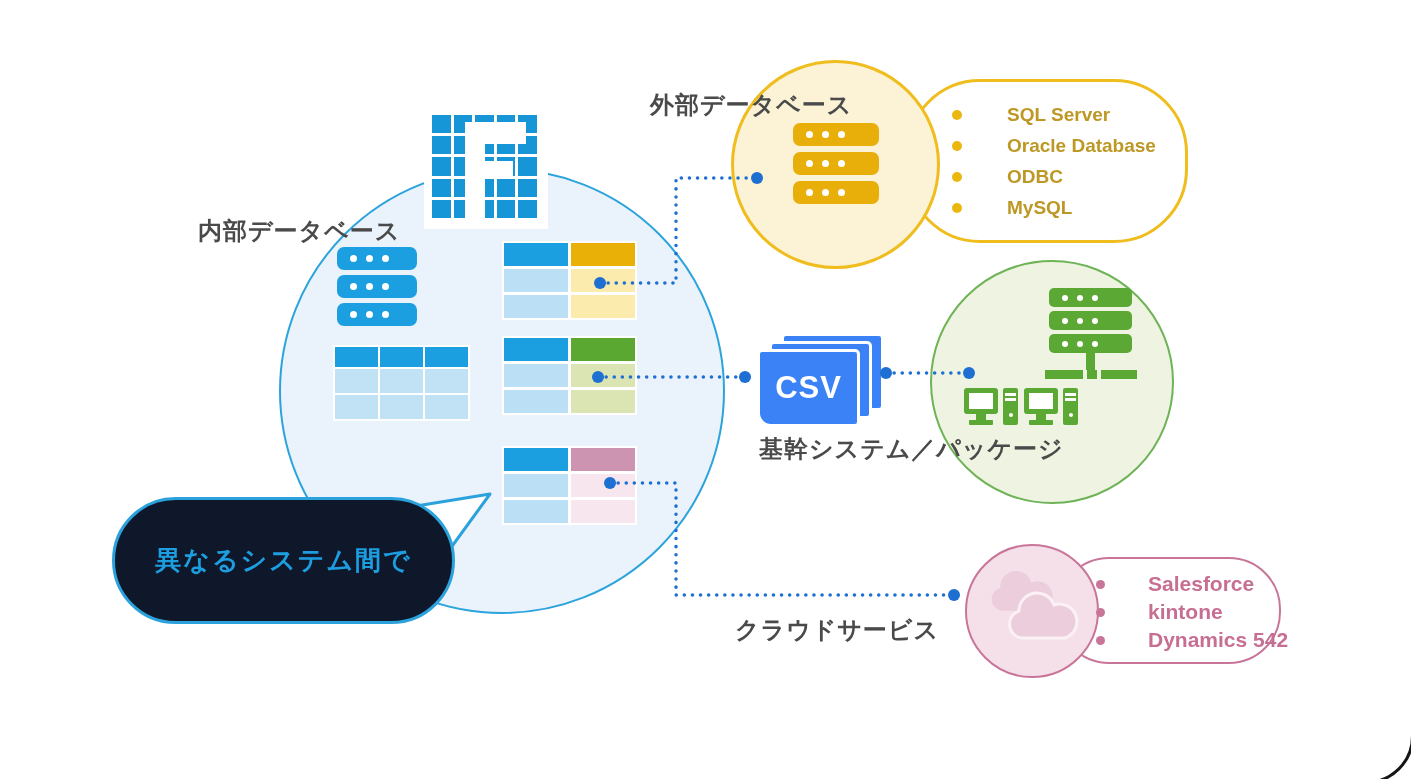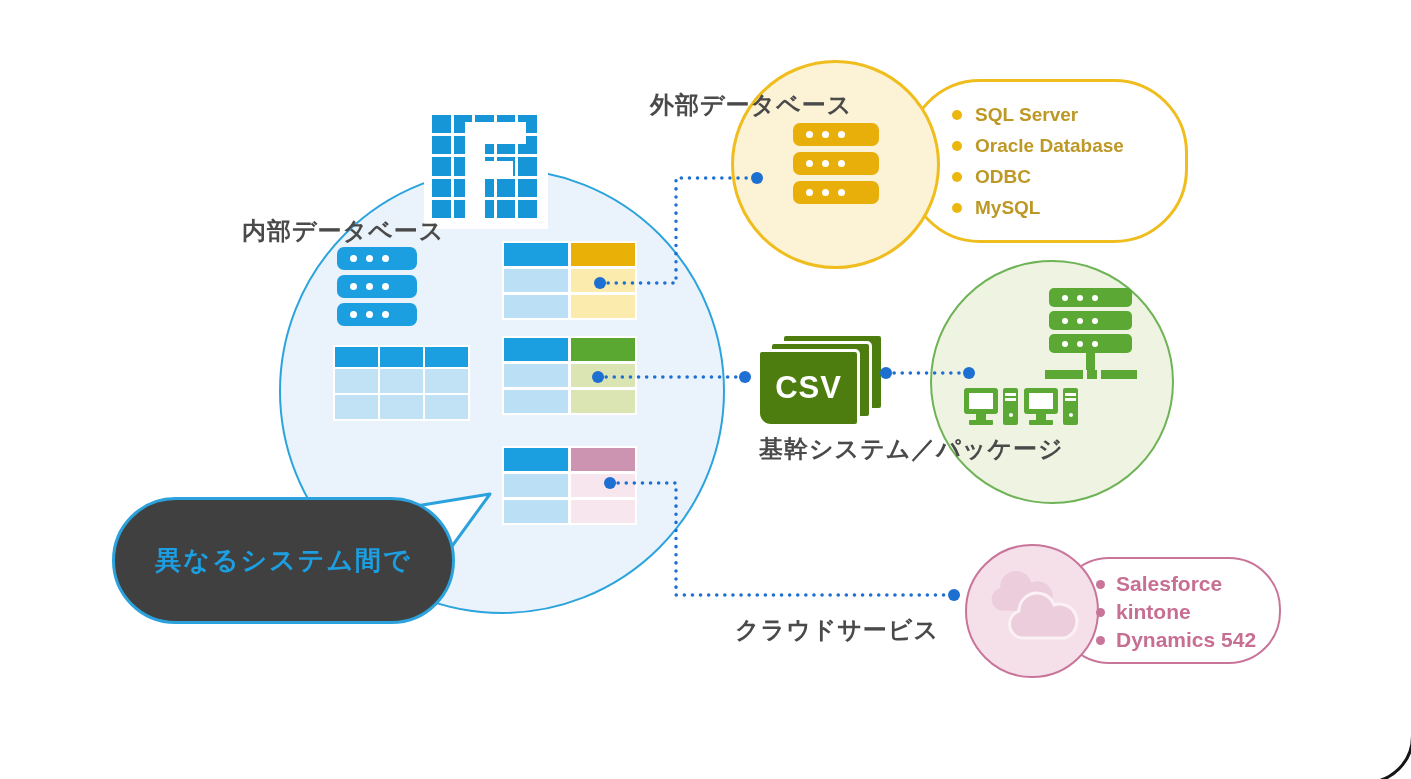--- a/index.html
+++ b/index.html
@@ -66,35 +66,35 @@
   .tbl33 .b{height:24px;background:#C1E1F4;}
   .tbl2{width:131px;grid-template-columns:1fr 1fr;gap:3px;padding:2px;}
   .tbl2 div{height:23px;}
   .t1{left:502px;top:241px;} .t2{left:502px;top:336px;} .t3{left:502px;top:446px;}
   .c-blue-h{background:#1B9FE0;} .c-blue{background:#BBDFF4;}
   .c-gold-h{background:#E9B108;} .c-gold{background:#FBEBAD;}
   .c-green-h{background:#5AA832;} .c-green{background:#DAE5B3;}
   .c-pink-h{background:#CD94B1;} .c-pink{background:#F7E6EE;}
 
   
-  .bubble{left:112px;top:497px;width:337px;height:121px;background:#404040;border:3px solid #2BA2DC;border-radius:64px;
+  .bubble{left:112px;top:497px;width:337px;height:121px;background:#0f172a;border:3px solid #2BA2DC;border-radius:64px;
     display:flex;flex-direction:column;align-items:center;justify-content:center;z-index:8;}
   .bubble .line{font-size:26px;font-weight:bold;color:#1C9EE0;letter-spacing:2px;line-height:1.55;white-space:nowrap;}
   .tail{left:396px;top:486px;z-index:7;}
 
   
   .csv{left:757px;top:333px;width:125px;height:95px;z-index:5;}
-  .csv .page{position:absolute;width:97px;height:72px;background:#4d7c0f;border:3px solid #fff;border-radius:5px;}
+  .csv .page{position:absolute;width:97px;height:72px;background:#3b82f6;border:3px solid #fff;border-radius:5px;}
   .csv .p3{left:24px;top:0;} .csv .p2{left:12px;top:8px;}
   .csv .p1{left:0;top:16px;display:flex;align-items:center;justify-content:center;border-bottom-left-radius:14px;}
   .csv .txt{color:#fff;font-size:31px;font-weight:bold;letter-spacing:1px;}
 
   
   .blist{z-index:6;list-style:none;margin:0;padding:0;}
-  .blist li{display:flex;align-items:center;}
+  .blist li{display:flex;align-items:center;gap:32px;}
   .blist .dot{border-radius:50%;flex:0 0 auto;}
   .list-yellow{left:952px;top:99px;}
   .list-yellow li{height:31px;}
   .list-yellow .dot{width:10px;height:10px;background:#EBB70F;margin-right:13px;}
   .list-yellow .itm{font-size:19px;font-weight:bold;color:#BD9825;white-space:nowrap;}
   .list-pink{left:1096px;top:570px;}
   .list-pink li{height:28px;}
   .list-pink .dot{width:9px;height:9px;background:#C9759A;margin-right:11px;}
   .list-pink .itm{font-size:21px;font-weight:bold;color:#C76F92;white-space:nowrap;}
 
@@ -117,21 +117,21 @@
   <div class="abs pill pill-pink"></div>
   <div class="abs circle circle-pink"></div>
 
   <div class="abs flogo">
     <div class="tiles"></div>
     <div class="fstroke f-vert"></div>
     <div class="fstroke f-top"></div>
     <div class="fstroke f-mid"></div>
   </div>
 
-  <div class="abs sec-label" style="left:198px;top:215px;margin-left:44px;">内部データベース</div>
+  <div class="abs sec-label" style="left:198px;top:215px;">内部データベース</div>
   <div class="abs sec-label" style="left:650px;top:89px;">外部データベース</div>
   <div class="abs sec-label" style="left:759px;top:433px;">基幹システム／パッケージ</div>
   <div class="abs sec-label" style="left:735px;top:614px;">クラウドサービス</div>
 
   <div class="abs srv srv-blue">
     <div class="row">
         <span class="d"></span>
         <span class="d"></span>
         <span class="d"></span>
       </div>

